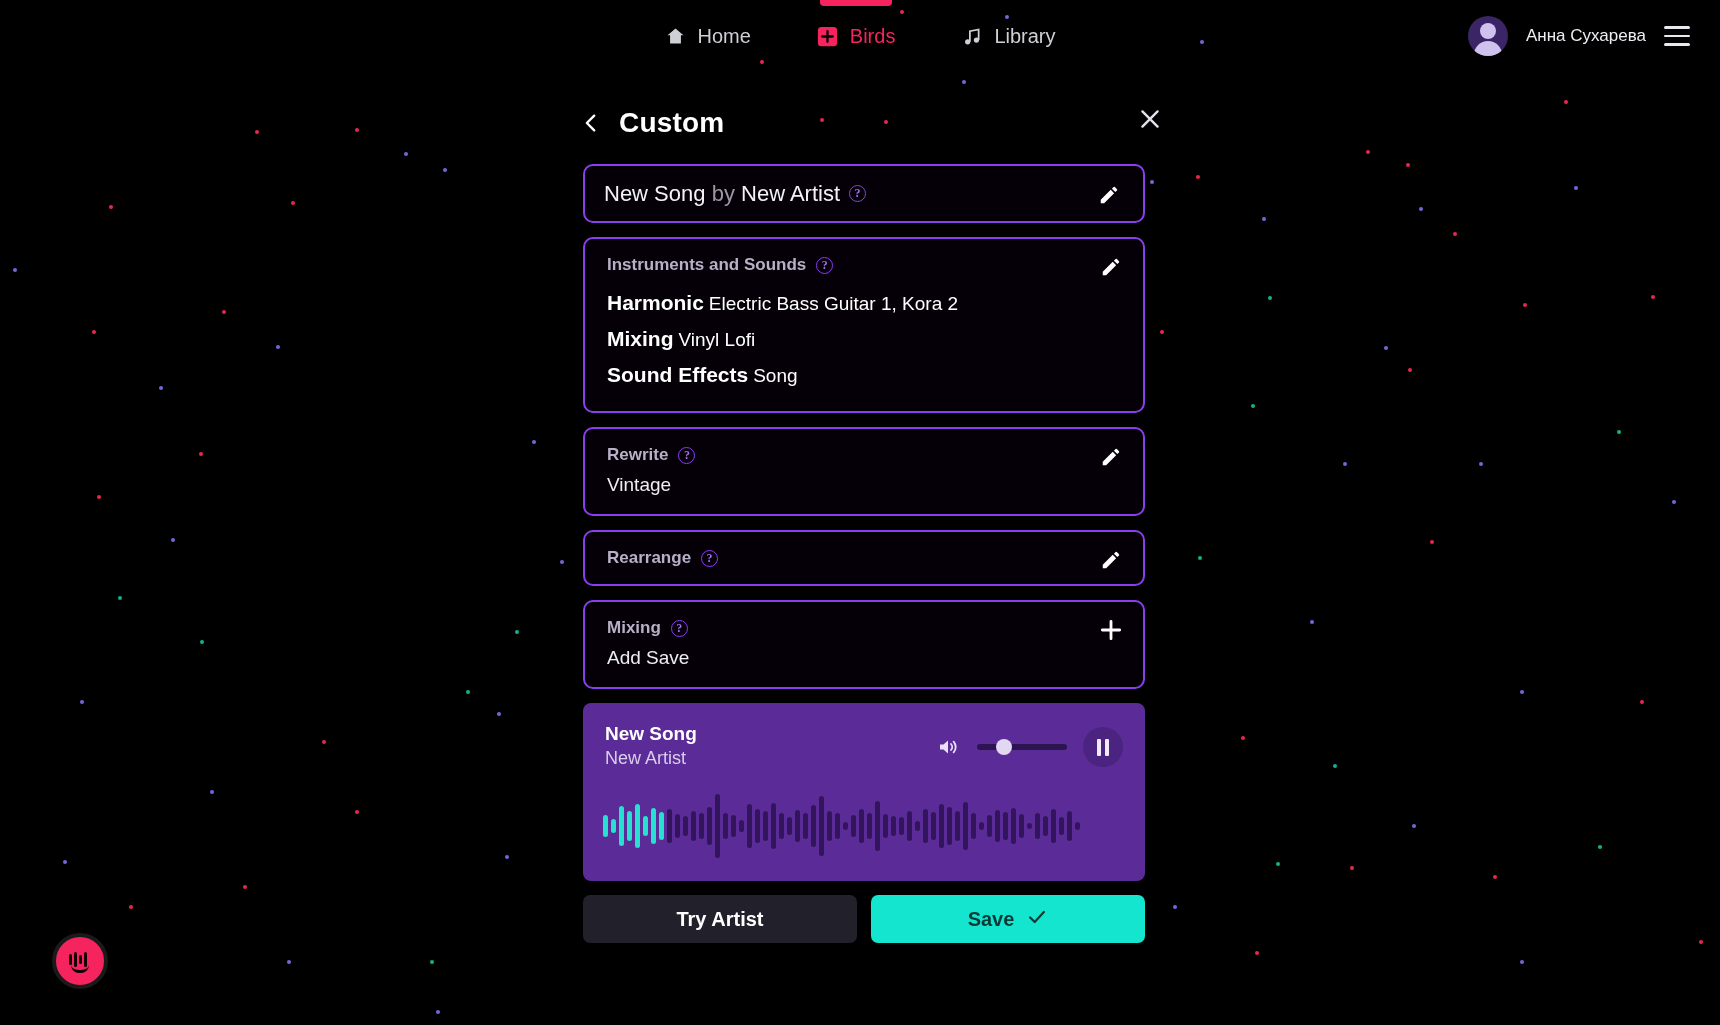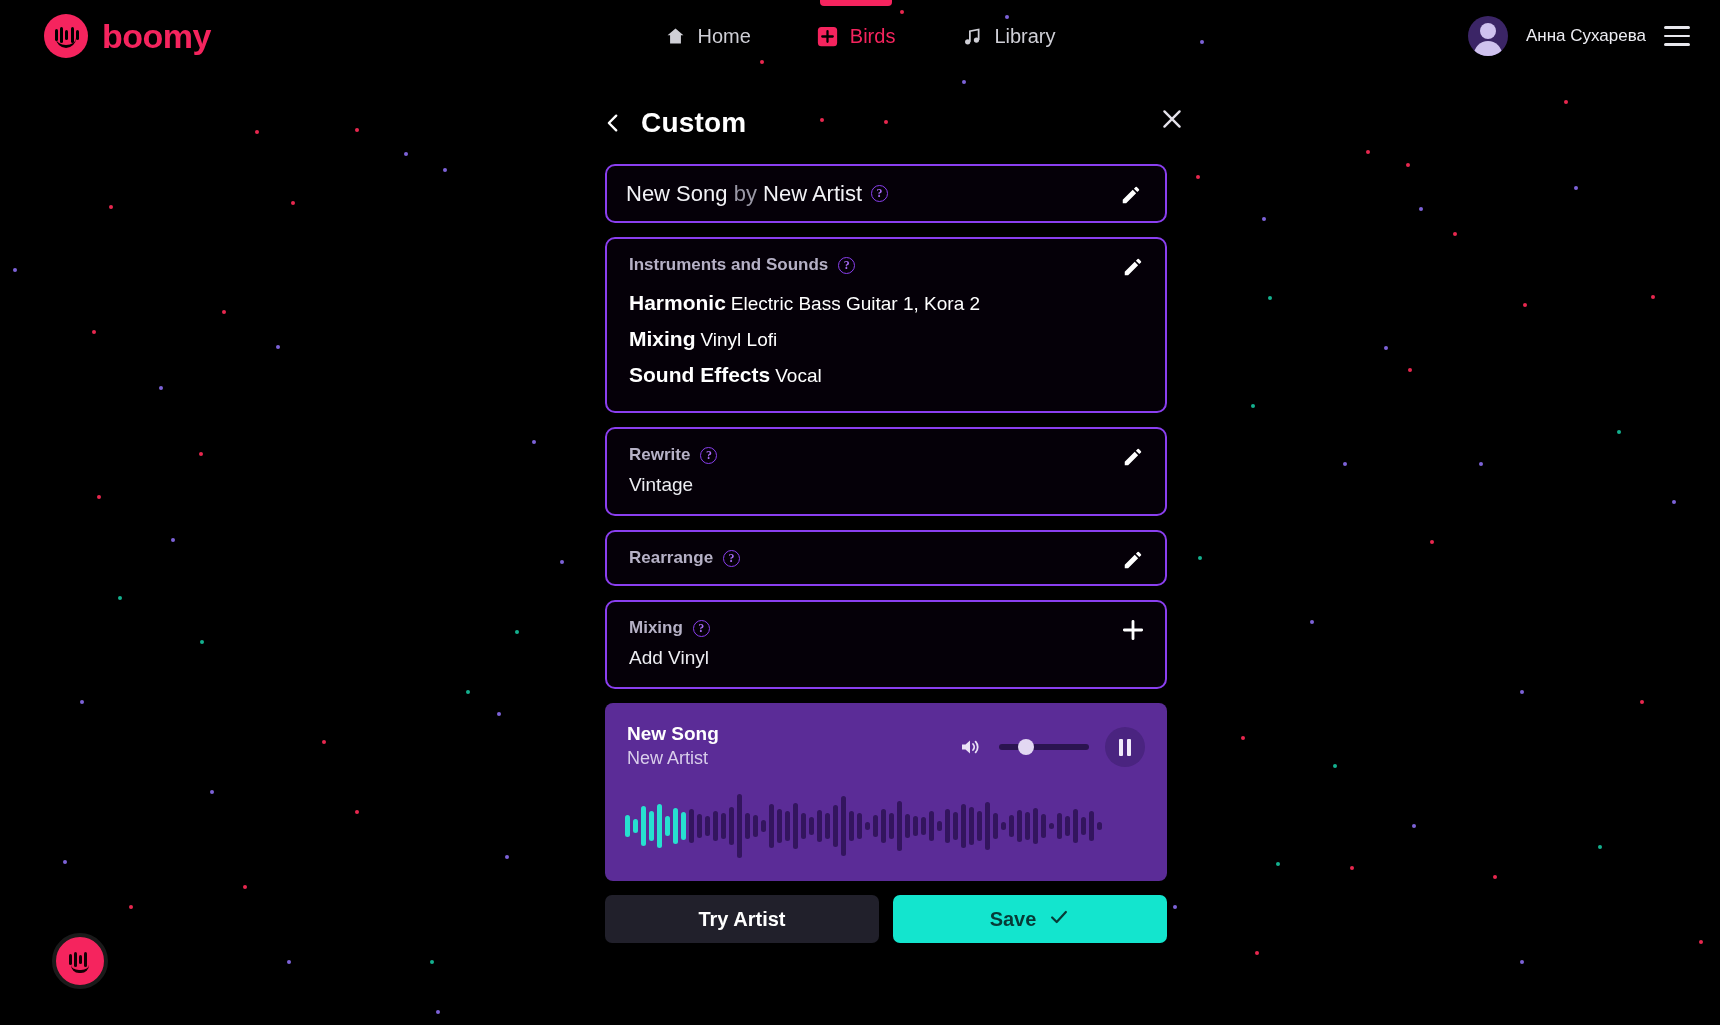--- a/index.html
+++ b/index.html
@@ -58,21 +58,21 @@
     width: 40px; height: 40px; border-radius: 50%;
     background: #3B2566; overflow: hidden; position: relative;
   }
   .avatar .head { position: absolute; left: 12px; top: 7px; width: 16px; height: 16px; border-radius: 50%; background: #CFC2EE; }
   .avatar .body { position: absolute; left: 6px; top: 25px; width: 28px; height: 22px; border-radius: 14px 14px 0 0; background: #CFC2EE; }
   .user-name { color: #EDEDF2; font-size: 17px; }
   .hamburger { width: 26px; display: flex; flex-direction: column; gap: 6px; }
   .hamburger span { display: block; height: 2.5px; background: #E8E8EE; border-radius: 2px; }
 
   
-  .panel { position: absolute; left: 605px; top: 96px; width: 562px; z-index: 3; }
+  .panel { position: absolute; left: 583px; top: 96px; width: 562px; z-index: 3; }
 
   .panel-head { display: flex; align-items: center; height: 54px; position: relative; }
   .back-chevron { width: 22px; height: 26px; margin-left: -3px; cursor: pointer; }
   .panel-title { color: #FFFFFF; font-size: 28px; font-weight: 700; margin-left: 17px; letter-spacing: 0.2px; }
   .close-x { position: absolute; right: -18px; top: 10px; width: 26px; height: 26px; cursor: pointer; }
 
   .card {
     border: 2px solid #8A3FEF; border-radius: 10px; background: #050008;
     position: relative; margin-top: 14px; padding: 16px 22px 18px 22px;
   }
@@ -231,31 +231,20 @@
     <span class="star" style="left: 430px; top: 960px; background: rgb(19, 176, 142);"></span>
     <span class="star" style="left: 505px; top: 855px; background: rgb(125, 98, 216);"></span>
     <span class="star" style="left: 355px; top: 810px; background: rgb(232, 39, 79);"></span>
     <span class="star" style="left: 1160px; top: 330px; background: rgb(232, 39, 79);"></span>
     <span class="star" style="left: 1040px; top: 200px; background: rgb(125, 98, 216);"></span>
     <span class="star" style="left: 760px; top: 60px; background: rgb(232, 39, 79);"></span>
   </div>
 
 <div class="topnav">
 
-  <div class="brand">
-    <div class="brand-mark">
-      <span class="eye" style="left:11px;top:15px;height:12px;"></span>
-      <span class="eye" style="left:16px;top:13px;height:16px;"></span>
-      <span class="eye" style="left:21px;top:16px;height:10px;"></span>
-      <span class="eye" style="left:27px;top:13px;height:16px;"></span>
-      <span class="eye" style="left:32px;top:16px;height:10px;"></span>
-      <span class="smile"></span>
-    </div>
-    <span class="brand-text">boomy</span>
-  </div>
 
   <div class="nav-center">
     <div class="nav-item">
       <span class="nav-icon">
         <svg width="21" height="20" viewBox="0 0 24 24">
             <path d="M12 3 2.5 11h3v10h13V11h3L12 3z" fill="#CFCFD6"></path>
           </svg>
       </span>
       <span>Home</span>
     </div>
@@ -339,21 +328,21 @@
         </svg>
     </span>
     <div class="spec-list">
       <div class="spec-row">
         <span class="k">Harmonic</span><span class="v">Electric Bass Guitar 1, Kora 2</span>
       </div>
       <div class="spec-row">
         <span class="k">Mixing</span><span class="v">Vinyl Lofi</span>
       </div>
       <div class="spec-row">
-        <span class="k">Sound Effects</span><span class="v">Vocal</span>
+        <span class="k">Sound Effects</span><span class="v">Song</span>
       </div>
     </div>
   </div>
 
   <div class="card">
     <div class="card-label">
       <span>Rewrite</span>
       <span class="help">?</span>
     </div>
     <span class="icon-btn">
@@ -379,21 +368,21 @@
   <div class="card">
     <div class="card-label">
       <span>Mixing</span>
       <span class="help">?</span>
     </div>
     <span class="icon-btn">
       <svg width="26" height="26" viewBox="0 0 24 24">
           <path d="M12 4v16M4 12h16" stroke="#FFFFFF" stroke-width="2.6" stroke-linecap="round"></path>
         </svg>
     </span>
-    <div class="card-value">Add Vinyl</div>
+    <div class="card-value">Add Save</div>
   </div>
 
   <div class="player">
     <div class="player-top">
       <div>
         <div class="p-song">New Song</div>
         <div class="p-artist">New Artist</div>
       </div>
       <div class="player-ctrls">
         <span class="vol-icon">

